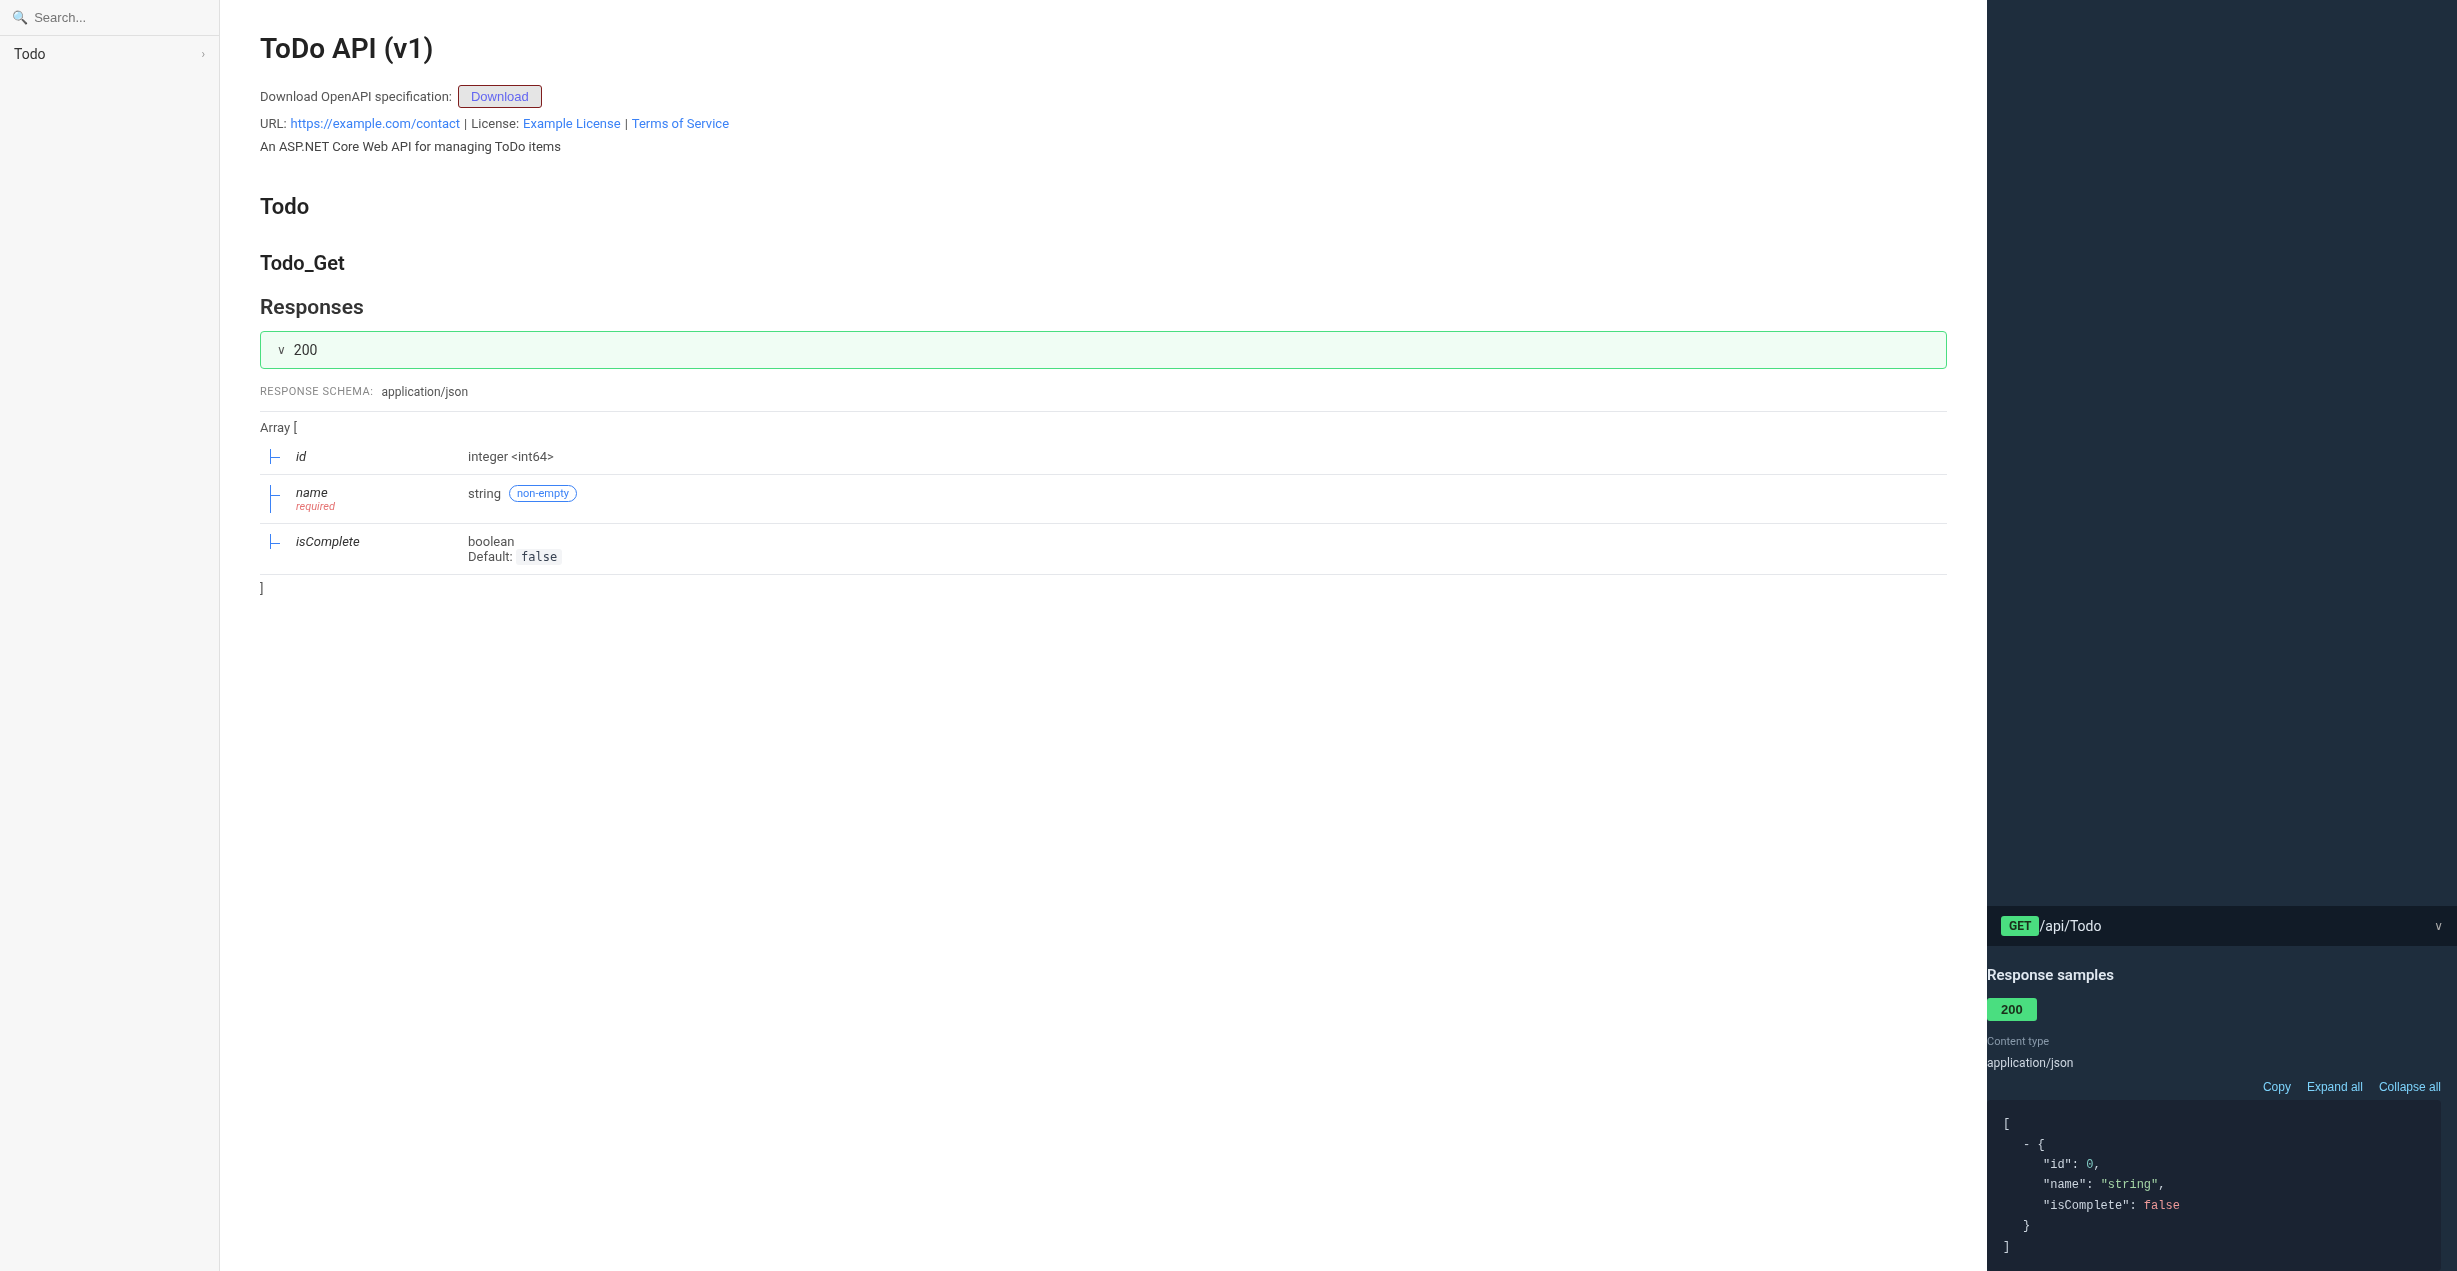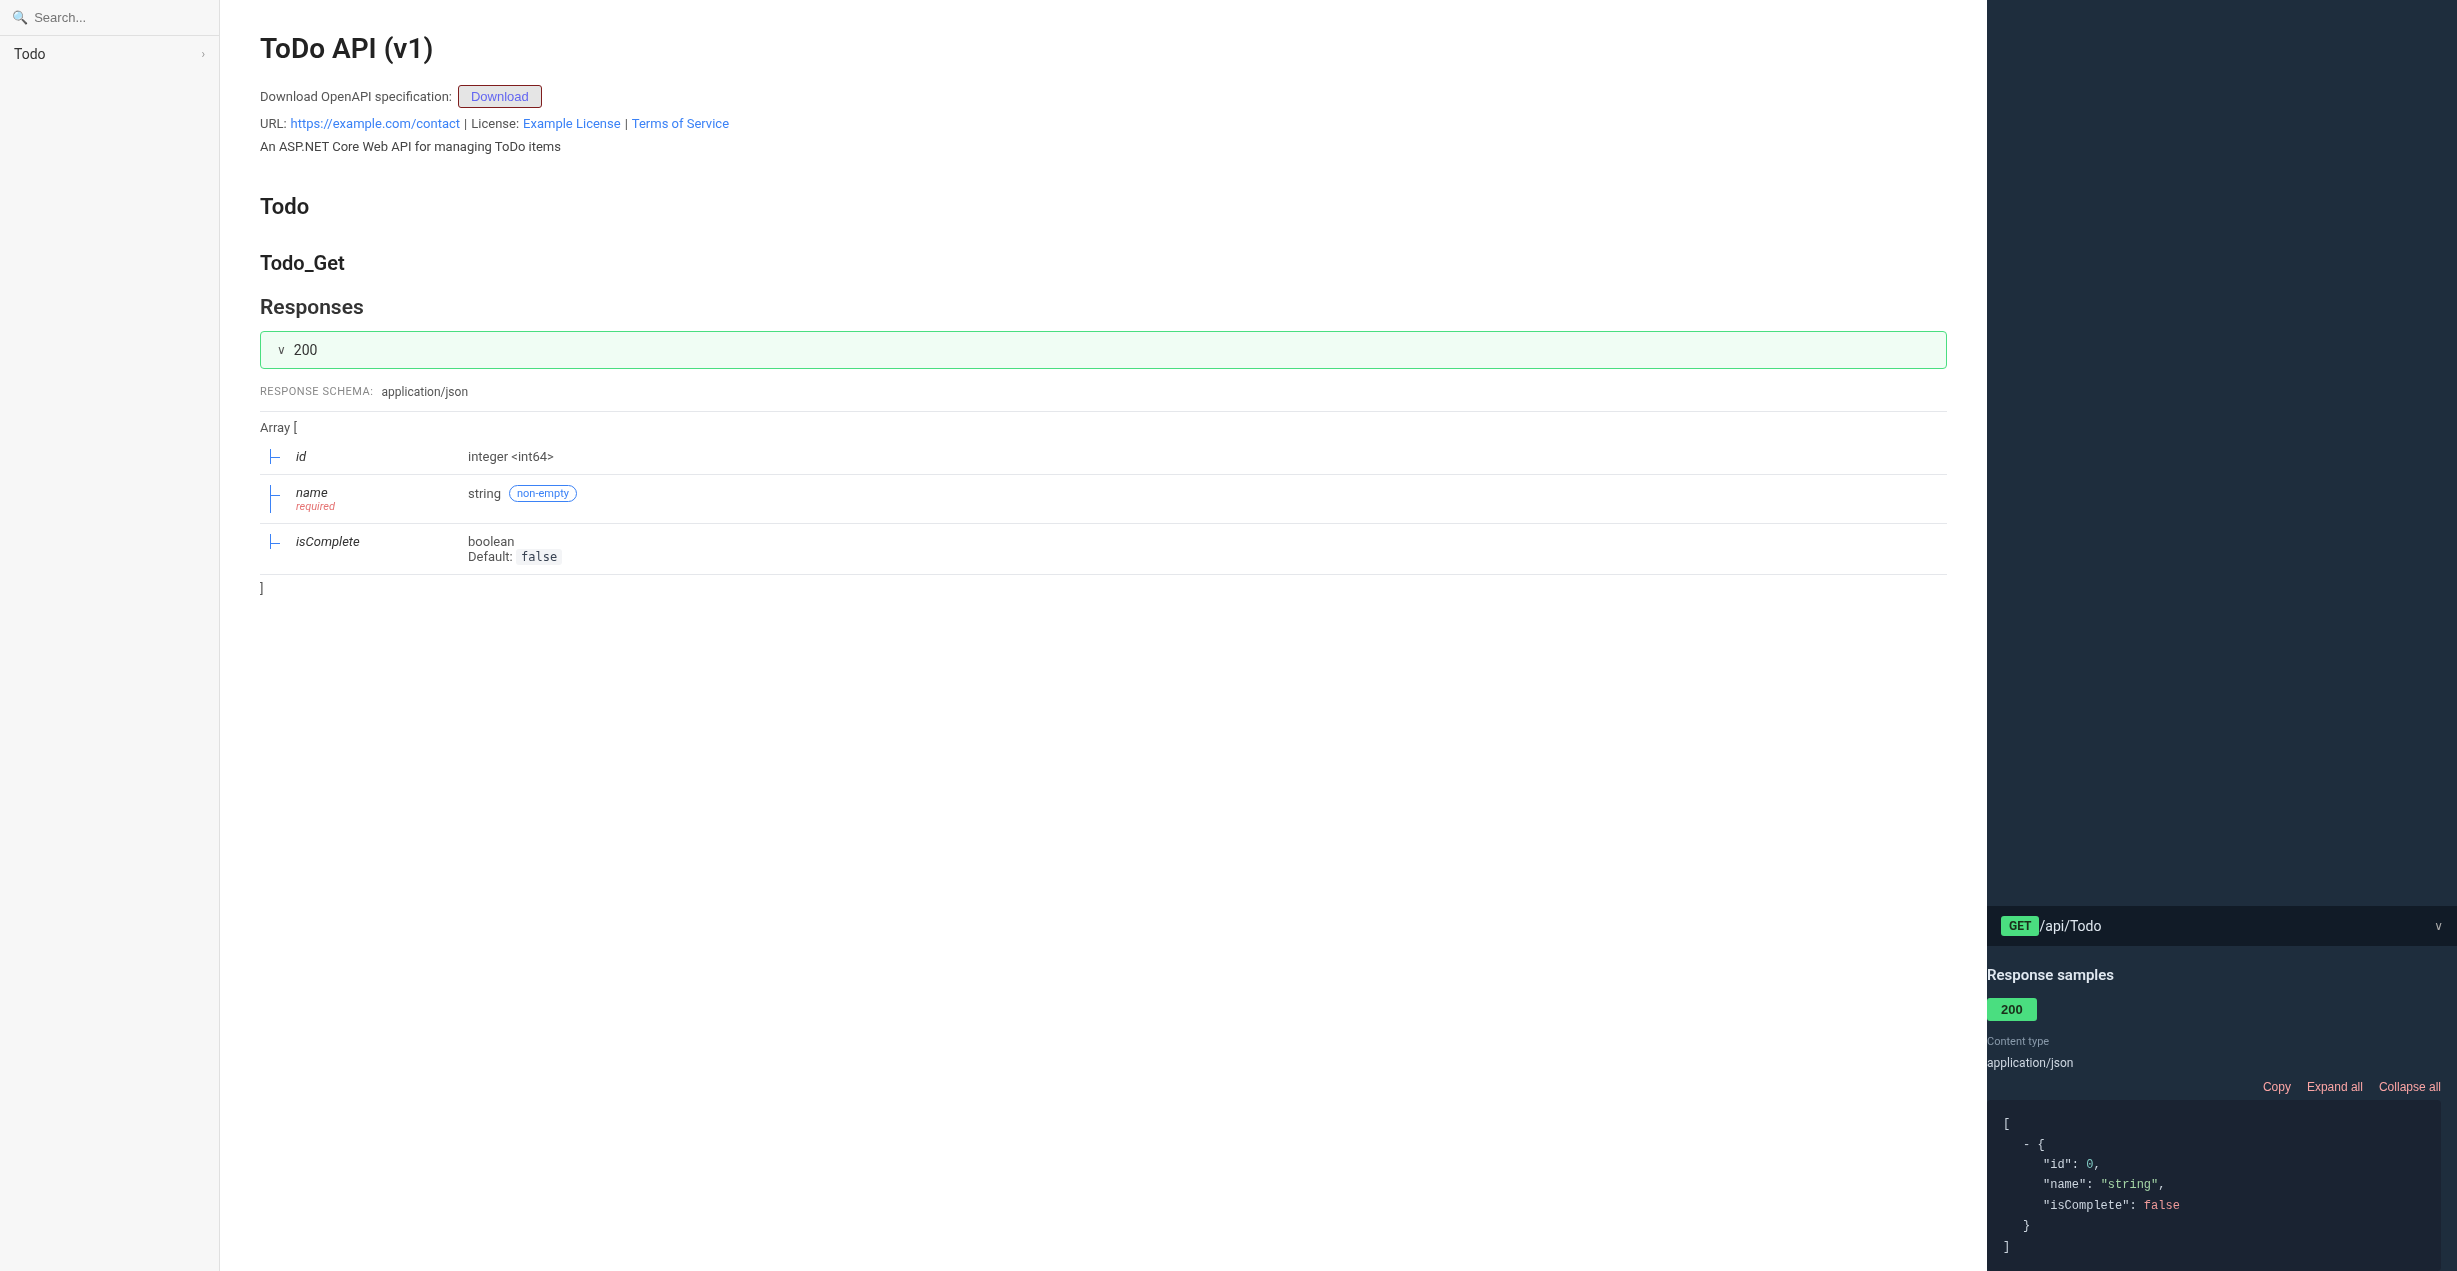--- a/index.html
+++ b/index.html
@@ -273,21 +273,21 @@
       margin-bottom: 10px;
     }
     .code-actions {
       display: flex;
       justify-content: flex-end;
       gap: 16px;
       margin-bottom: 6px;
     }
     .code-action-btn {
       font-size: 12px;
-      color: #fca5a5;
+      color: #7dd3fc;
       cursor: pointer;
       background: none;
       border: none;
     }
     .code-block {
       background: #1a2332;
       border-radius: 4px;
       padding: 14px 16px;
       font-family: 'Courier New', monospace;
       font-size: 12px;

